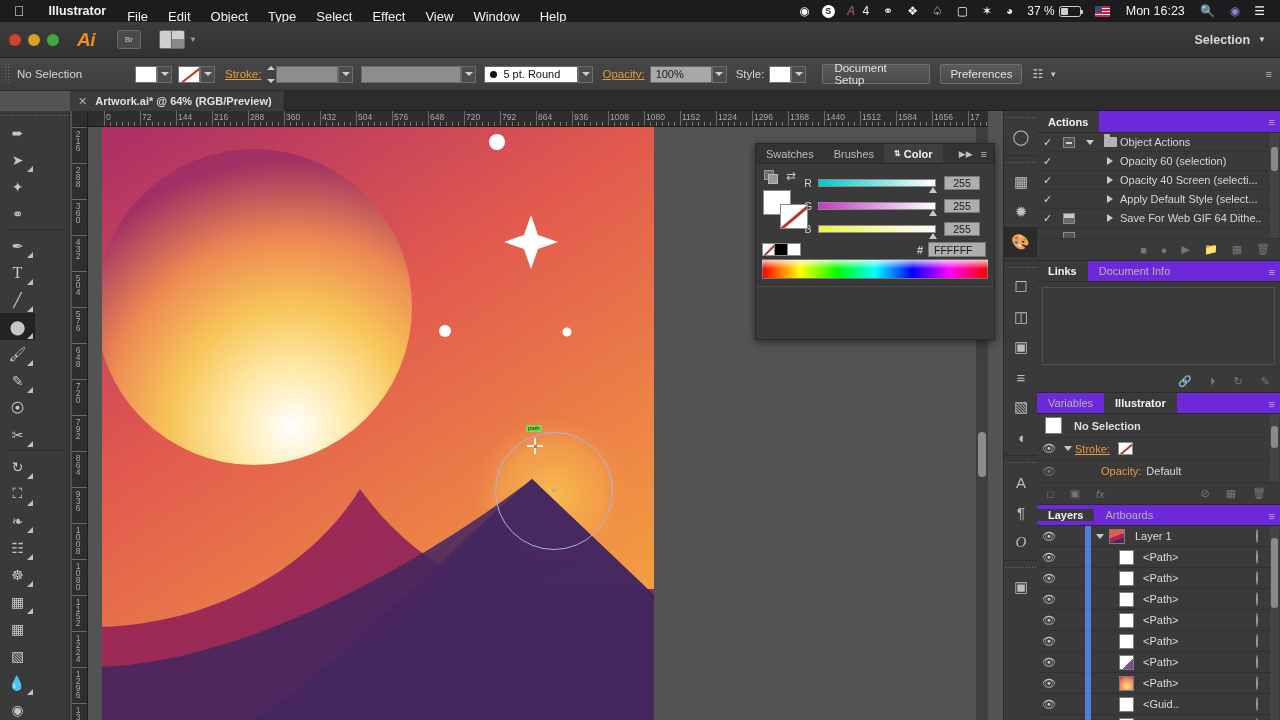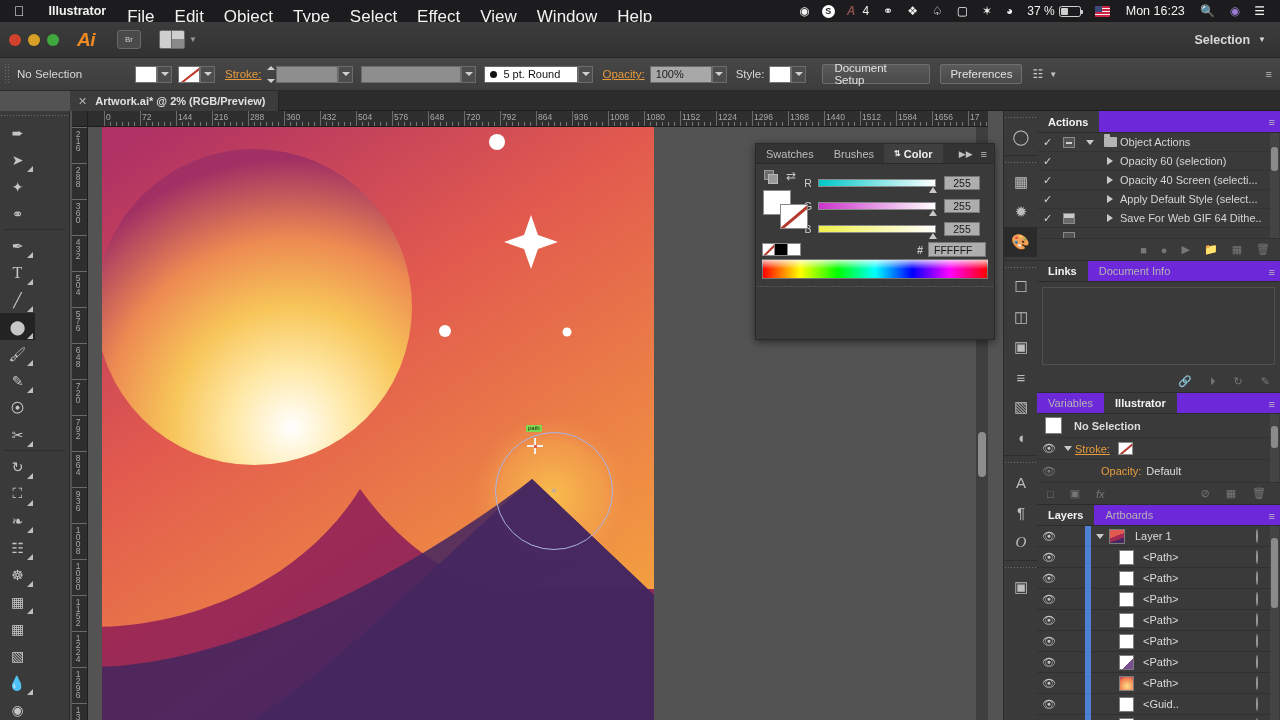--- a/index.html
+++ b/index.html
@@ -12,21 +12,21 @@
   #app { position:relative; width:1280px; height:720px; }
 
   
   .macbar {
     position:absolute; top:0; left:0; width:1280px; height:22px;
     background:#1c1c1e; display:flex; align-items:center;
     color:#f2f2f2; font-size:12.5px;
   }
   .macbar .apple { padding:0 13px 0 14px; font-size:14px; line-height:1; }
   .macbar .appname { font-weight:bold; padding:0 11px; font-size:12.5px;}
-  .macbar .mitem { padding:0 10px; font-size:17px;margin-top:11px; }
+  .macbar .mitem { padding:0 10px; font-size:13px;margin-top:11px; }
   .macbar .right { margin-left:auto; display:flex; align-items:center; padding-right:8px; gap:0px;}
   .macbar .right .ic { padding:0 7px; display:flex; align-items:center; font-size:12px;}
   .macbar .clock { padding:0 9px; font-size:12.5px; }
   .batt { width:22px; height:11px; border:1.3px solid #cfcfcf; border-radius:2.5px; position:relative; display:inline-block;}
   .batt:after{content:"";position:absolute;right:-3.5px;top:3px;width:2px;height:4px;background:#cfcfcf;border-radius:0 1px 1px 0;}
   .batt i{position:absolute;left:1px;top:1px;bottom:1px;width:37%;background:#cfcfcf;border-radius:1px;display:block;}
   .flagicon{width:15px;height:11px;background:
       linear-gradient(to bottom,#c24 0 14%, #eee 14% 28%, #c24 28% 42%, #eee 42% 56%, #c24 56% 70%, #eee 70% 84%, #c24 84% 100%);
       position:relative;border-radius:1px;}
   .flagicon:before{content:"";position:absolute;left:0;top:0;width:7px;height:6px;background:#3b4a7a;}
@@ -304,21 +304,21 @@
     <div class="btn" style="width:82px;">Preferences</div>
     <div style="width:10px;"></div>
     <span style="color:#c6c6c6;font-size:12px;">☷</span>
     <span style="color:#c6c6c6;font-size:8px;margin-left:6px;">▼</span>
     <span style="margin-left:auto;margin-right:8px;color:#bdbdbd;font-size:11px;">≡</span>
   </div>
 
   <div class="tabbar">
     <div class="doctab">
       <span class="x">✕</span>
-      <span>Artwork.ai* @ 2% (RGB/Preview)</span>
+      <span>Artwork.ai* @ 64% (RGB/Preview)</span>
     </div>
   </div>
 
   <div class="ruler-corner"></div>
   <div class="ruler-h" id="hruler">
       <div class="rtickb" style="left: 16px;"></div>
       <div class="rlab" style="left: 18px;">0</div>
       <div class="rtick" style="left: 22px; top: 11px; height: 5px;"></div>
       <div class="rtick" style="left: 28px; top: 11px; height: 5px;"></div>
       <div class="rtick" style="left: 34px; top: 11px; height: 5px;"></div>
@@ -819,21 +819,21 @@
     <div class="pnl-foot" style="justify-content:flex-start;padding-left:10px;gap:16px;">
       <span class="fi">□</span>
       <span class="fi">▣</span>
       <span class="fi" style="font-style:italic;">fx</span>
       <span style="flex:1;"></span>
       <span class="fi">⊘</span>
       <span class="fi">▦</span>
       <span class="fi" style="margin-right:4px;">🗑</span>
     </div>
 
-    <div class="pnl-tabs" style="border-top:1px solid #2b2b2b;">
+    <div class="pnl-tabs" style="border-top:1px solid #2b2b2b;align-items:center;">
       <div class="pnl-tab active">Layers</div>
       <div class="pnl-tab">Artboards</div>
       <span class="pnl-menu">≡</span>
     </div>
     <div style="position:relative;height:215px;overflow:hidden;">
 
       <div class="lyr-row">
         <span class="lyr-col" style="text-align:center;color:#c6c6c6;">👁</span>
         <span class="lyr-col"></span>
         <span class="lyr-bar"></span>

